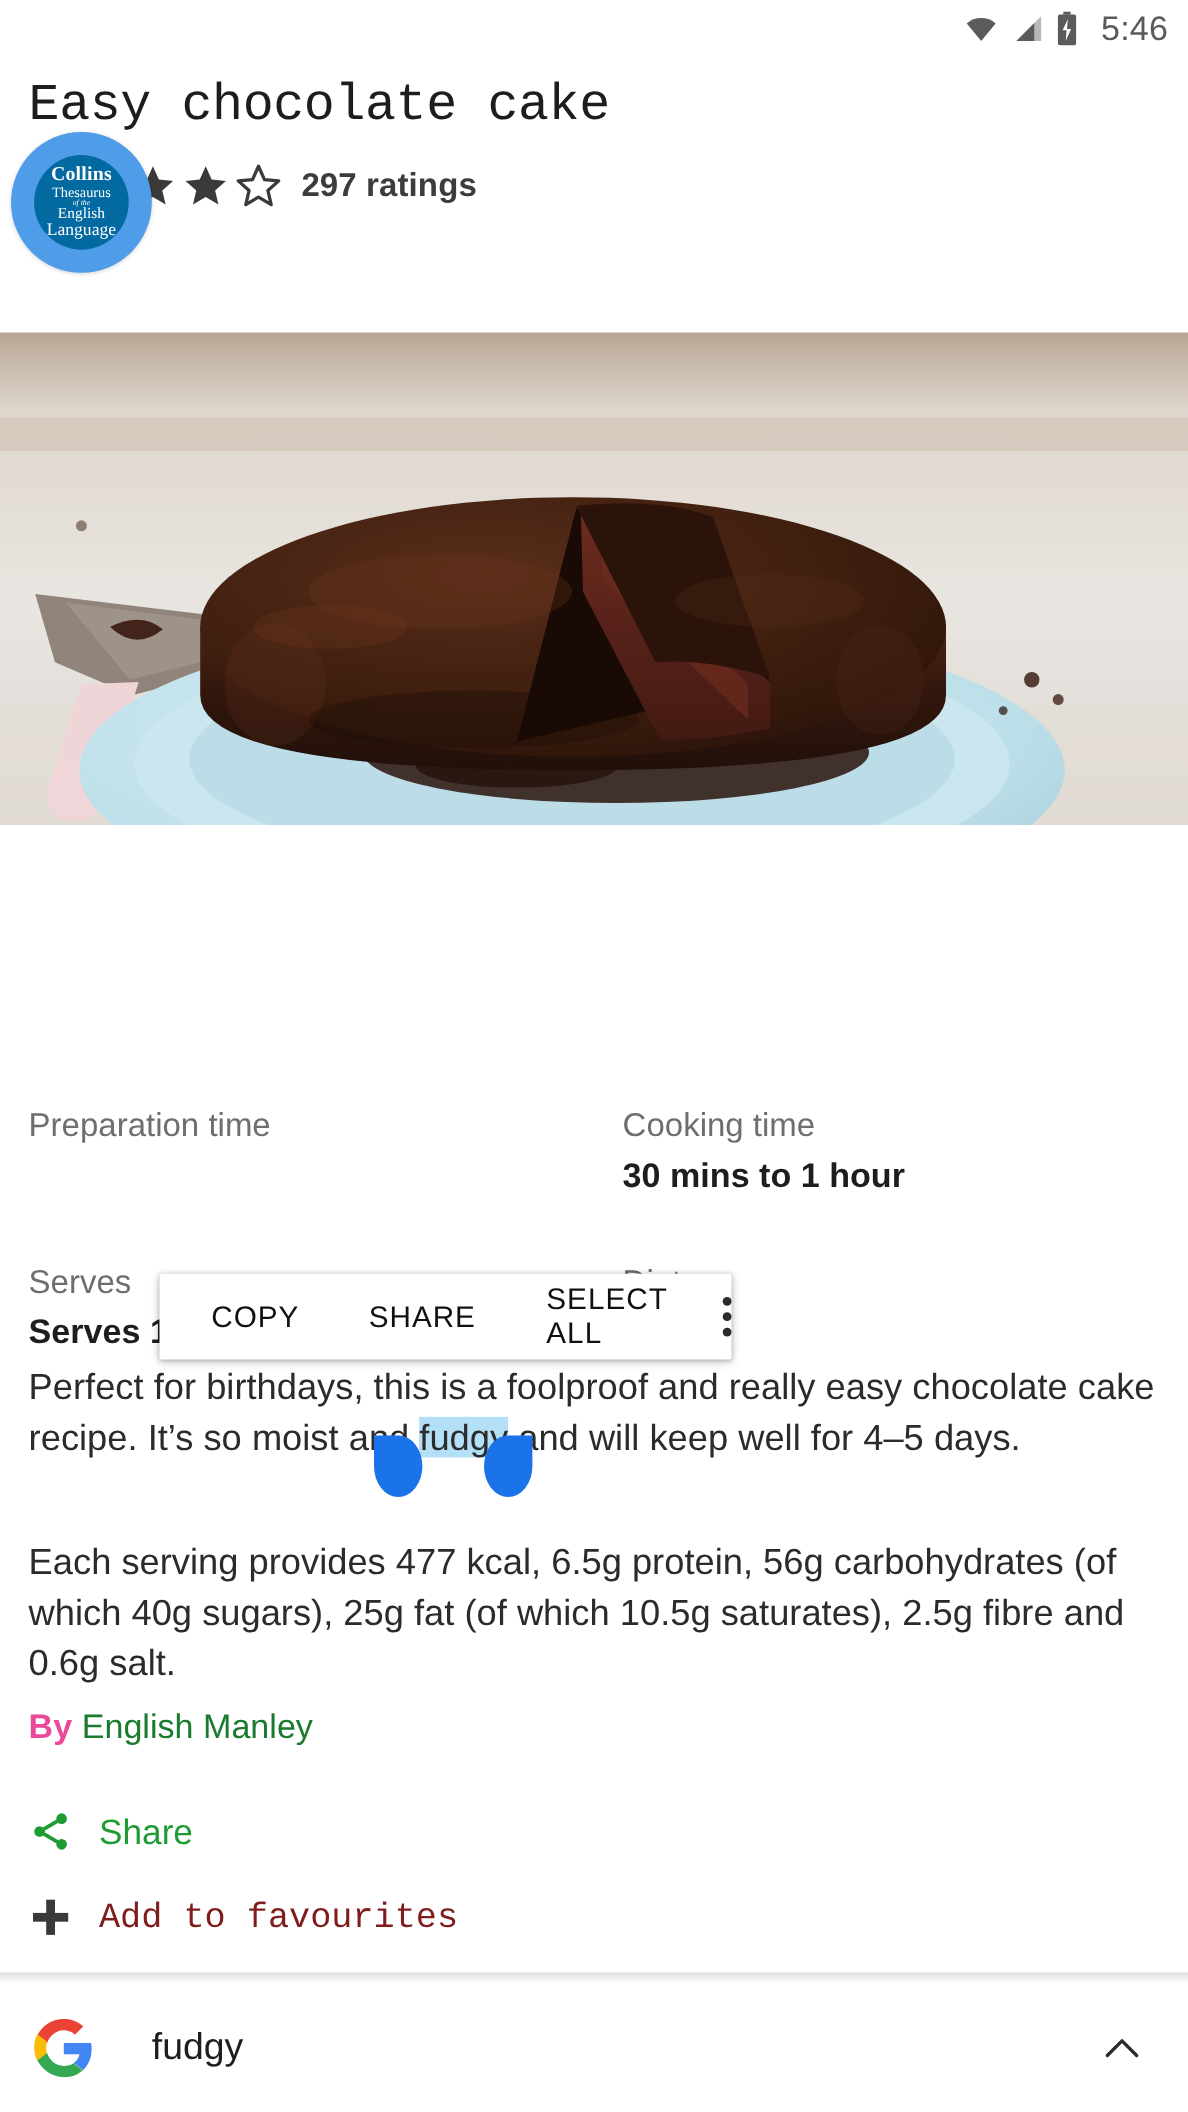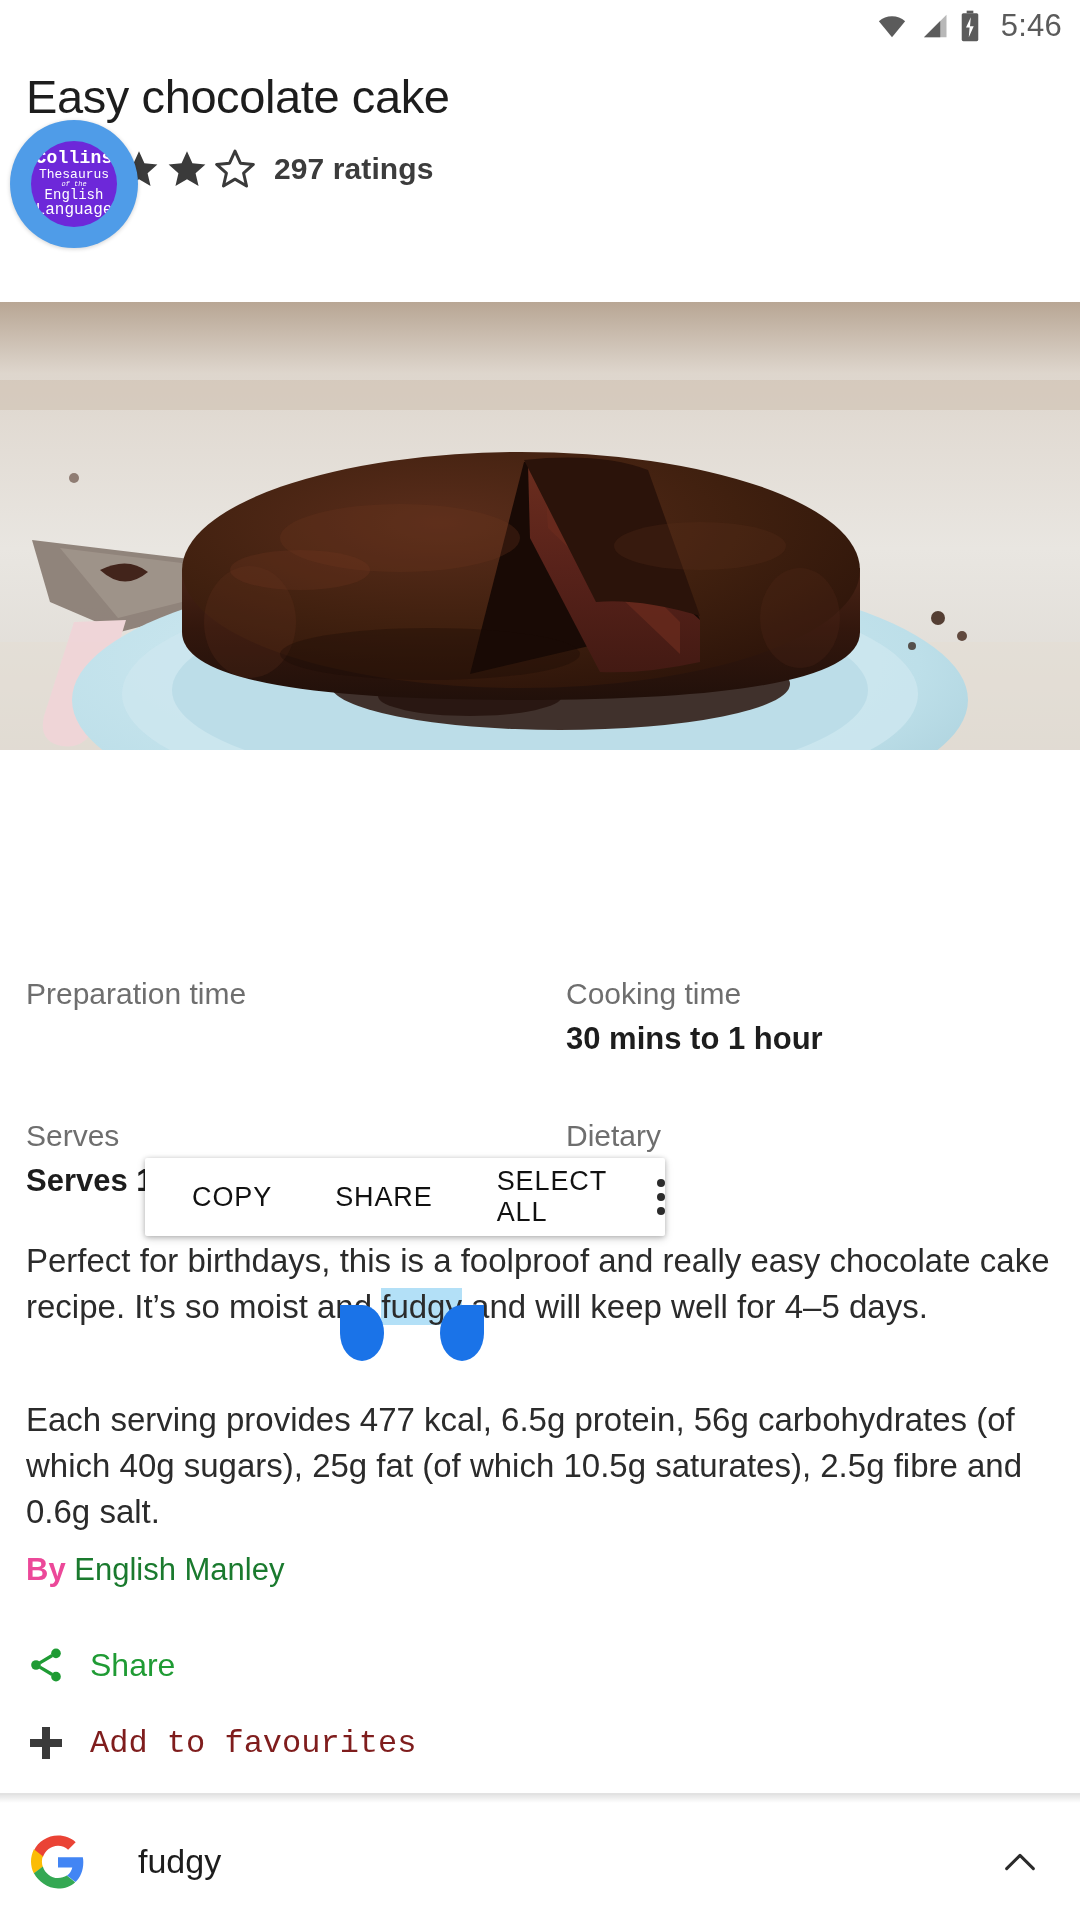--- a/index.html
+++ b/index.html
@@ -30,21 +30,21 @@
     font-size: 31px; color: #5b5b5b; font-weight: 400;
     margin-left: 11px; letter-spacing: .2px;
     font-family: "Liberation Sans", sans-serif;
   }
 
   
   .recipe-title {
     position: absolute; top: 73px; left: 26px;
     font-size: 47px; font-weight: 400; color: #1d1d1d;
     letter-spacing: -0.4px; line-height: 1;
-    font-family: Liberation Sans, sans-serif;
+    font-family: Liberation Mono, monospace;
   }
   .rating-row {
     position: absolute; top: 148px; left: 118px;
     display: flex; align-items: center;
   }
   .stars { display: flex; align-items: center; gap: 6px; }
   .star { width: 42px; height: 42px; display: block; }
   .ratings-count {
     font-size: 30px; font-weight: 700; color: #3c3c3c;
     margin-left: 18px; letter-spacing: .1px;
@@ -60,46 +60,46 @@
   .collins-bubble {
     position: absolute; left: 10px; top: 120px;
     width: 128px; height: 128px; border-radius: 50%;
     background: #4f9ce8;
     display: flex; align-items: center; justify-content: center;
     box-shadow: 0 1px 4px rgba(0,0,0,.18);
     z-index: 40;
   }
   .collins-inner {
     width: 86px; height: 86px; border-radius: 50%;
-    background: #6d28d9;
+    background: #0369a1;
     display: flex; flex-direction: column;
     align-items: center; justify-content: center;
     color: #ffffff; text-align: center;
-    font-family: Liberation Mono, monospace;
+    font-family: Liberation Serif, serif;
     line-height: 1.02; overflow: hidden;
   }
   .c1 { font-size: 18px; font-weight: 700; letter-spacing: .2px; }
   .c2 { font-size: 13px; font-weight: 400; }
   .c3 { font-size: 7px; font-style: italic; }
   .c4 { font-size: 14px; font-weight: 400; }
   .c5 { font-size: 16px; font-weight: 400; }
 
   
   .hero {
     position: absolute; top: 302px; left: 0;
     width: 1080px; height: 448px;
     overflow: hidden;
   }
 
   
   .meta {
     position: absolute; top: 975px; left: 0;
     width: 1080px;
   }
-  .meta-row { display: flex; }
+  .meta-row { display: flex; margin-top: 30px; }
   .meta-cell { width: 540px; padding-left: 26px; }
   .meta-label {
     font-size: 30px; color: #6e6e6e; font-weight: 400;
     line-height: 1.25;
   }
   .meta-value {
     font-size: 31px; color: #1d1d1d; font-weight: 700;
     line-height: 1.25; margin-top: 7px;
   }
   .meta-row2 { margin-top: 59px; }

